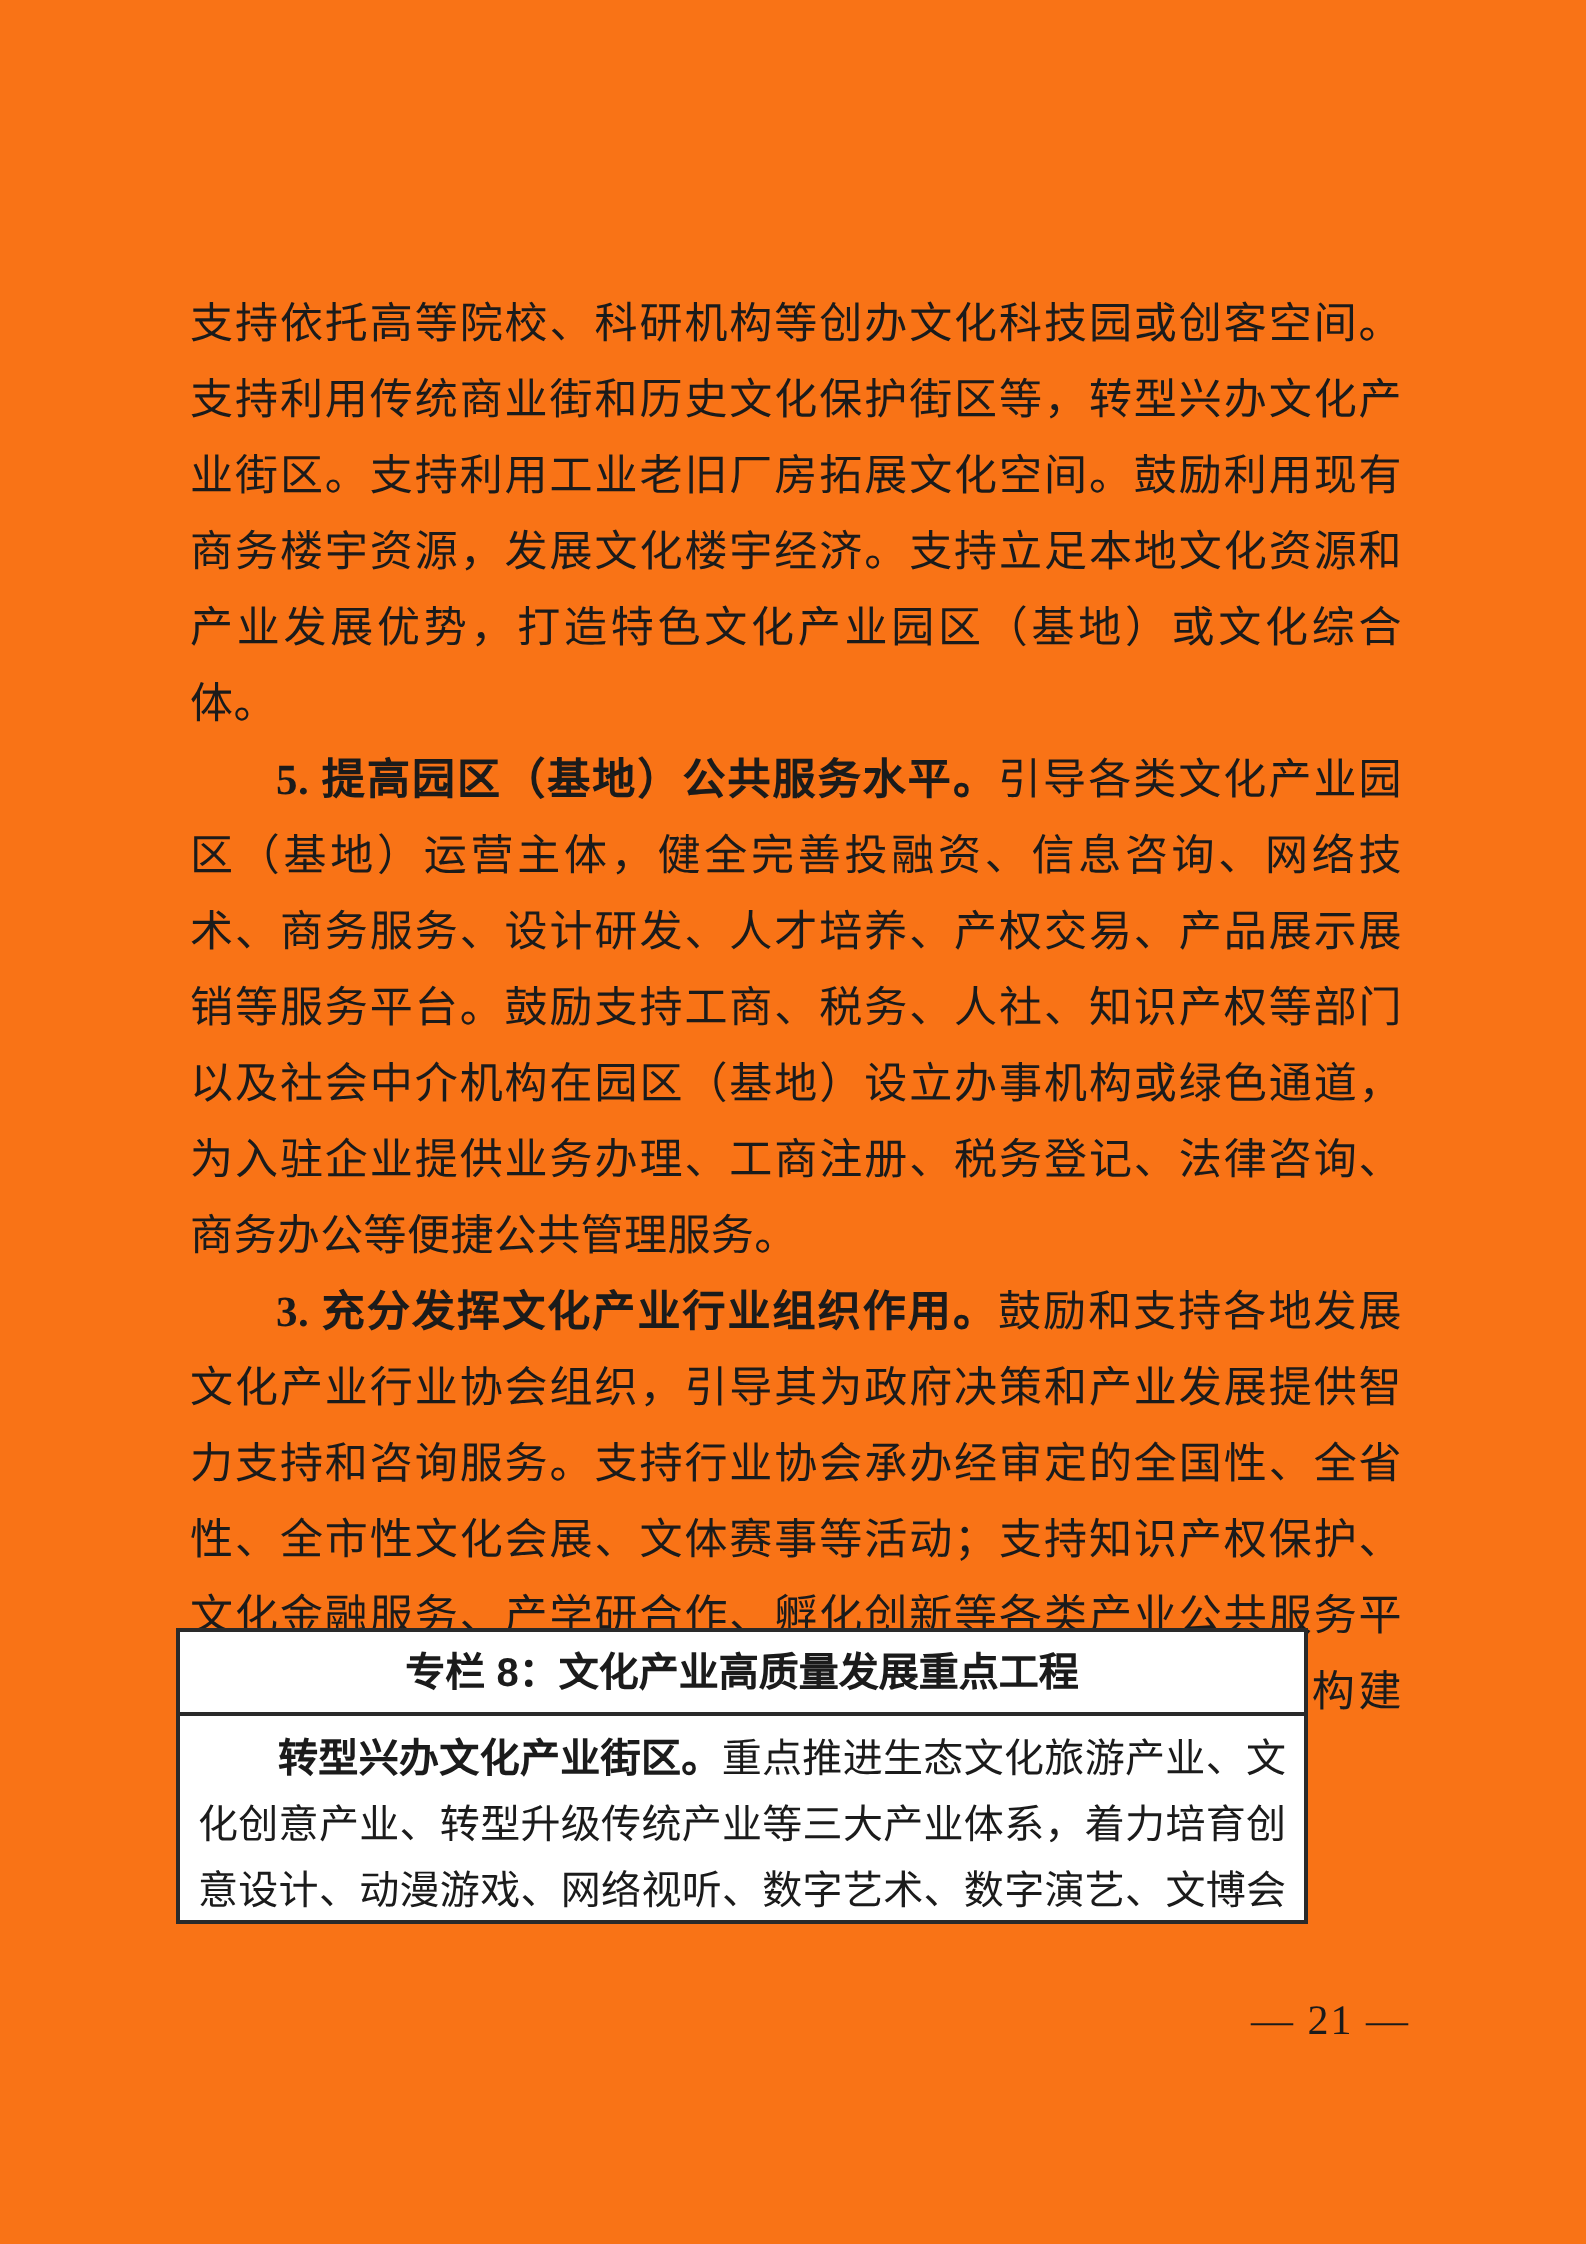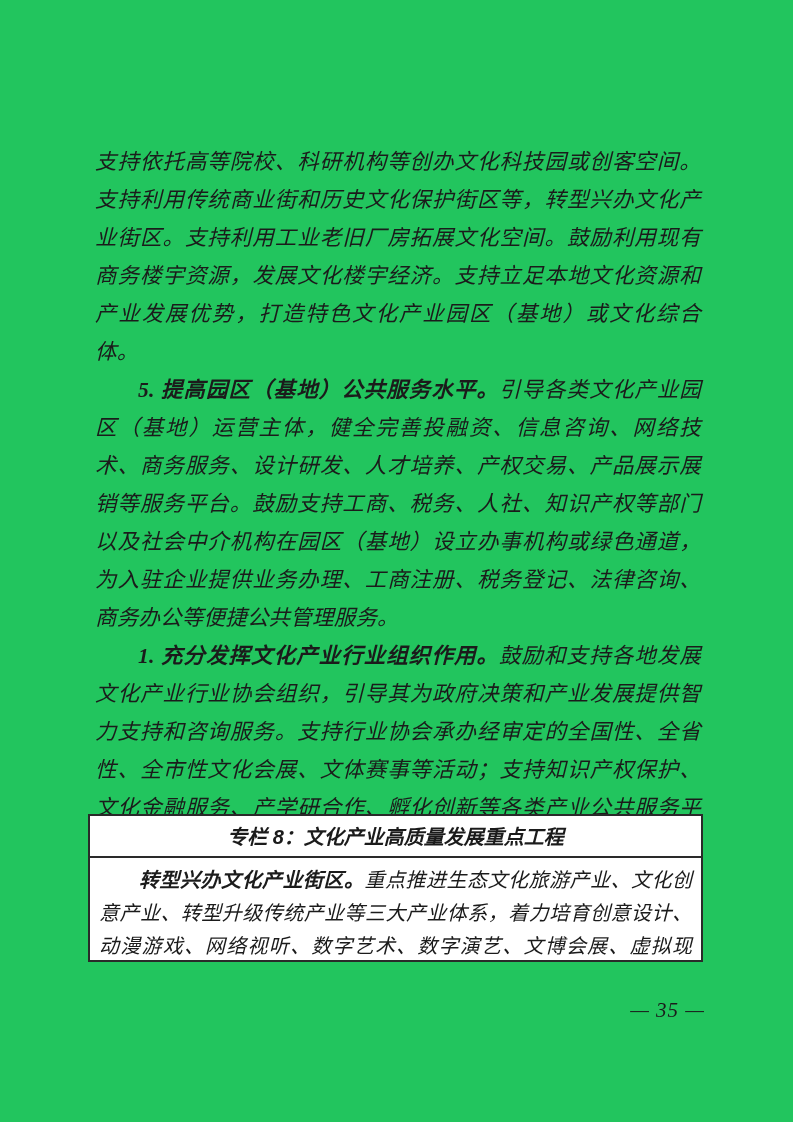--- a/index.html
+++ b/index.html
@@ -11,22 +11,21 @@
     width: 793px;
     height: 1122px;
     position: relative;
     font-family: "Liberation Serif", "DejaVu Serif", serif;
     color: #1b1b1b;
     overflow: hidden;
   }
   .page {
     position: absolute;
     inset: 0;
-    background: #22c55e;
-    font-style: italic;
+    background: #f97316;
   }
   .content {
     position: absolute;
     left: 95px;
     top: 143px;
     width: 606px;
   }
   .content p {
     margin: 0;
     font-size: 21.5px;
@@ -38,21 +37,21 @@
   .content p.indent {
     text-indent: 2em;
   }
   .lead {
     font-weight: 700;
   }
   .callout {
     position: absolute;
     left: 88px;
     top: 814px;
-    width: 615px;
+    width: 566px;
     height: 148px;
     box-sizing: border-box;
     border: 2px solid #2a2a2a;
     background: #ffffff;
     overflow: hidden;
   }
   .callout-title {
     text-align: center;
     font-family: "Liberation Sans", "DejaVu Sans", sans-serif;
     font-weight: 700;
@@ -82,24 +81,24 @@
 <body>
 
 <div class="page">
 
   <div class="content">
 
     <p><span class="lead"></span><span>支持依托高等院校、科研机构等创办文化科技园或创客空间。支持利用传统商业街和历史文化保护街区等，转型兴办文化产业街区。支持利用工业老旧厂房拓展文化空间。鼓励利用现有商务楼宇资源，发展文化楼宇经济。支持立足本地文化资源和产业发展优势，打造特色文化产业园区（基地）或文化综合体。</span></p>
 
     <p class="indent"><span class="lead">5. 提高园区（基地）公共服务水平。</span><span>引导各类文化产业园区（基地）运营主体，健全完善投融资、信息咨询、网络技术、商务服务、设计研发、人才培养、产权交易、产品展示展销等服务平台。鼓励支持工商、税务、人社、知识产权等部门以及社会中介机构在园区（基地）设立办事机构或绿色通道，为入驻企业提供业务办理、工商注册、税务登记、法律咨询、商务办公等便捷公共管理服务。</span></p>
 
-    <p class="indent"><span class="lead">1. 充分发挥文化产业行业组织作用。</span><span>鼓励和支持各地发展文化产业行业协会组织，引导其为政府决策和产业发展提供智力支持和咨询服务。支持行业协会承办经审定的全国性、全省性、全市性文化会展、文体赛事等活动；支持知识产权保护、文化金融服务、产学研合作、孵化创新等各类产业公共服务平台建设；支持演艺经纪、资产评估、产权交易等中介机构建设。</span></p>
+    <p class="indent"><span class="lead">3. 充分发挥文化产业行业组织作用。</span><span>鼓励和支持各地发展文化产业行业协会组织，引导其为政府决策和产业发展提供智力支持和咨询服务。支持行业协会承办经审定的全国性、全省性、全市性文化会展、文体赛事等活动；支持知识产权保护、文化金融服务、产学研合作、孵化创新等各类产业公共服务平台建设；支持演艺经纪、资产评估、产权交易等中介机构建设。</span></p>
 
   </div>
 
   <div class="callout">
     <div class="callout-title">专栏 8：文化产业高质量发展重点工程</div>
     <div class="callout-body"><span class="lead">转型兴办文化产业街区。</span><span>重点推进生态文化旅游产业、文化创意产业、转型升级传统产业等三大产业体系，着力培育创意设计、动漫游戏、网络视听、数字艺术、数字演艺、文博会展、虚拟现实、电子竞技等新型文化</span></div>
   </div>
 
-  <div class="footer">— 35 —</div>
+  <div class="footer">— 21 —</div>
 
 </div>
 
 </body></html>

